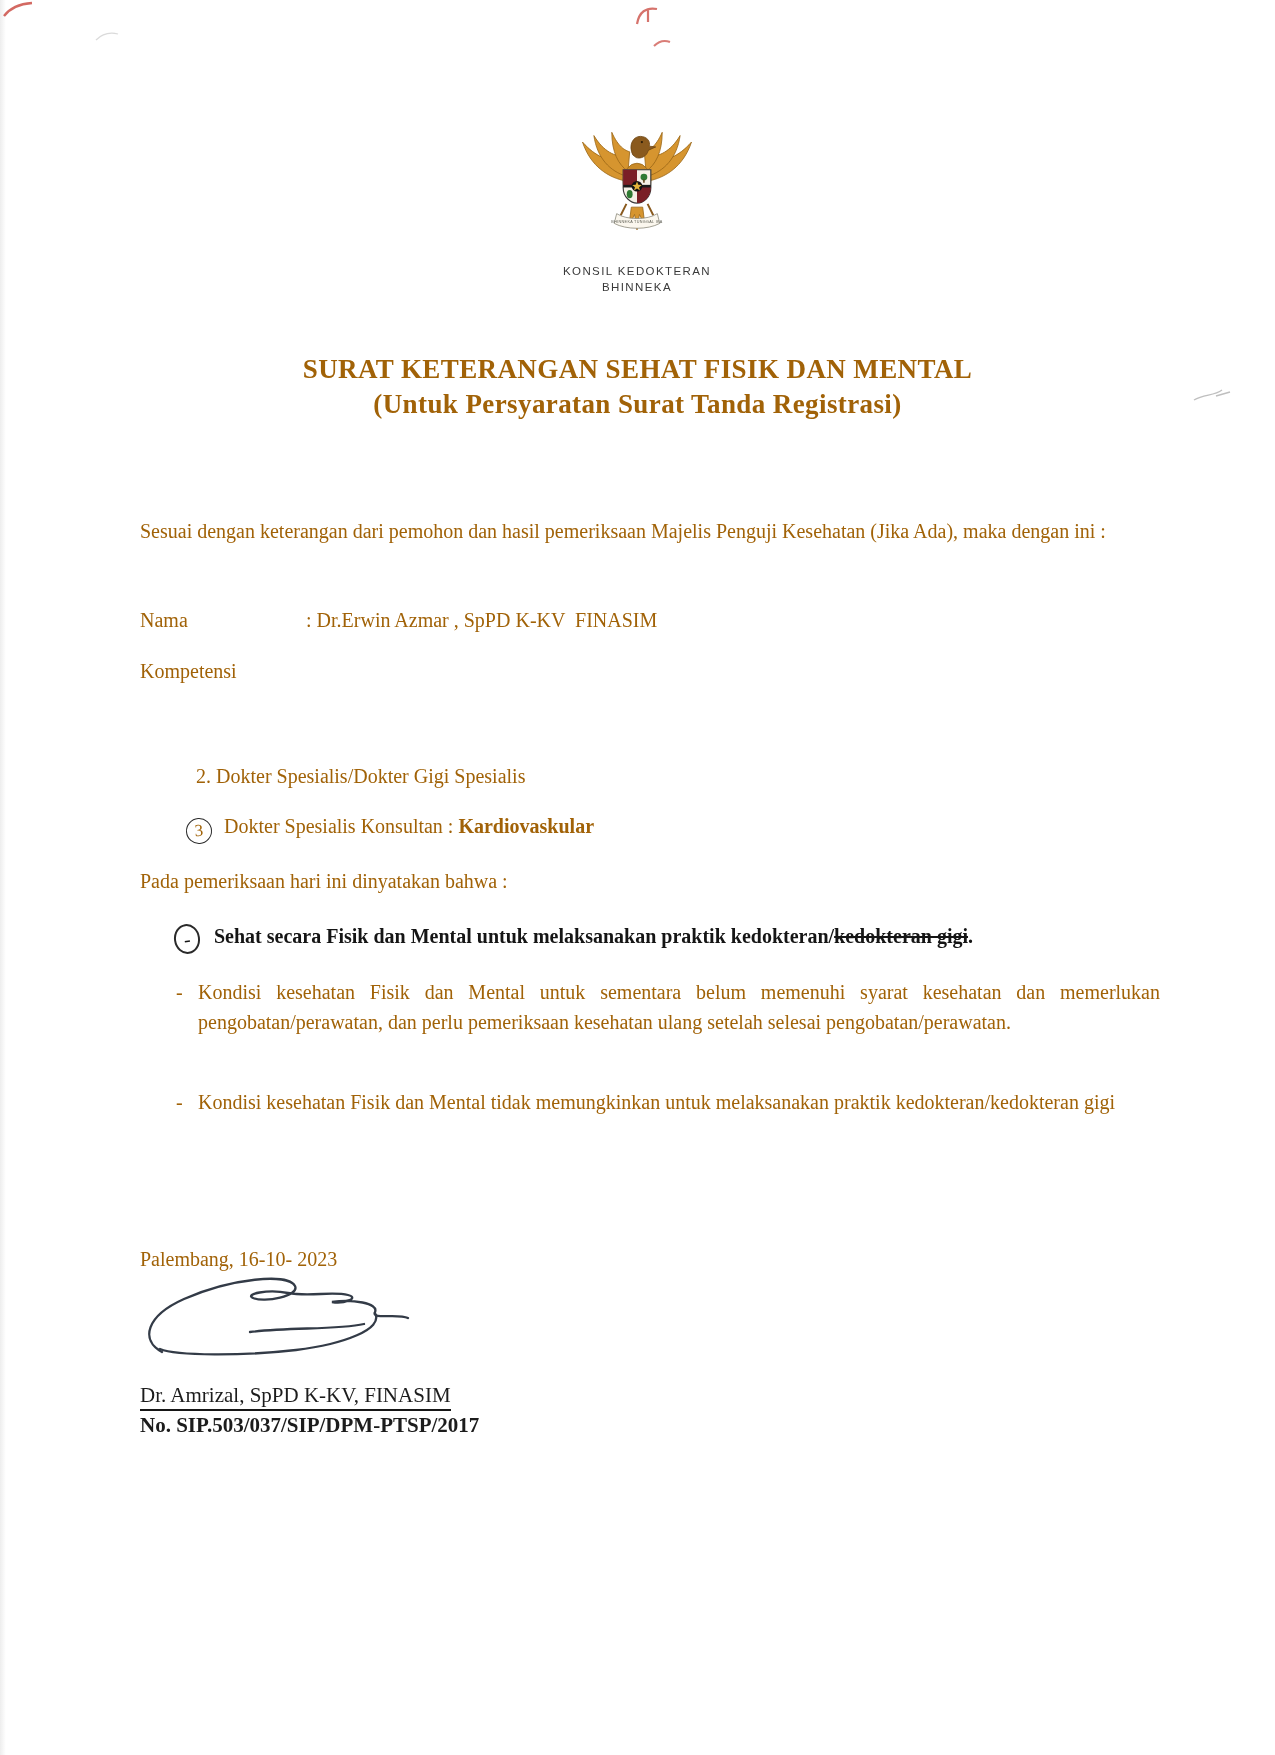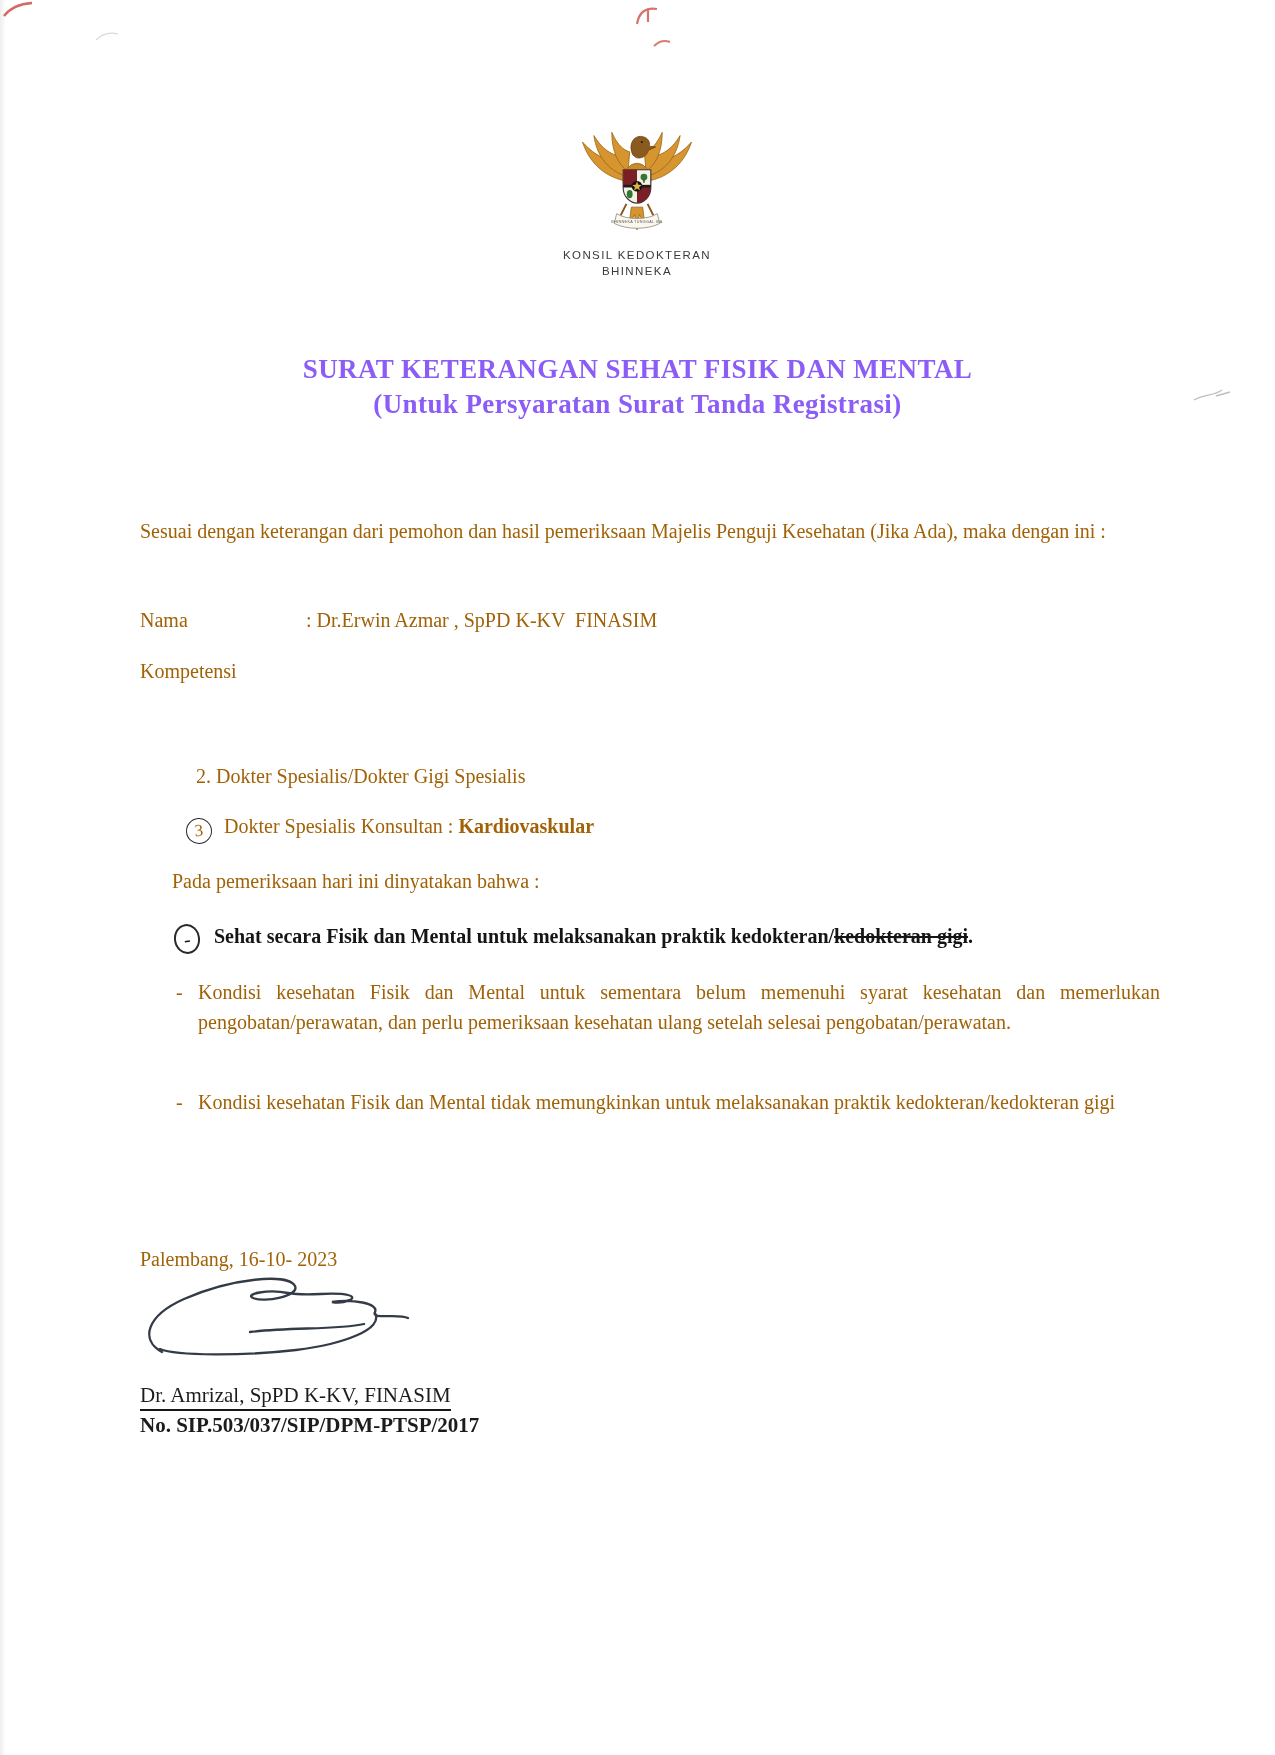--- a/index.html
+++ b/index.html
@@ -14,46 +14,46 @@
   .page{position:absolute;inset:0;}
   
   .page::before{
     content:"";position:absolute;left:0;top:0;bottom:0;width:6px;
     background:linear-gradient(90deg,rgba(0,0,0,0.07),rgba(0,0,0,0));
   }
   .abs{position:absolute;}
 
   
   .emblem-wrap{position:absolute;left:637px;top:128px;transform:translateX(-50%);
-    display:flex;flex-direction:column;align-items:center;}
+    display:flex;flex-direction:column;align-items:center;gap:16px;}
   .emblem-wrap svg.garuda{width:122px;height:116px;display:block;}
   .org-caption{margin-top:4px;text-align:center;
     font-family:"Liberation Sans", sans-serif;
     font-size:11.5px;letter-spacing:1.4px;color:#3a3a3a;line-height:1.35;}
 
   .title-block{position:absolute;left:140px;top:352px;width:995px;text-align:center;
-    font-weight:bold;font-size:27px;letter-spacing:.4px;line-height:1.3;color:#8b5cf6;}
+    font-weight:bold;font-size:27px;letter-spacing:.4px;line-height:1.3;color:#a16207;}
 
   .body-text{font-size:20px;line-height:1.5;color:#a16207;}
 
   .intro{left:140px;top:516px;width:996px;text-align:justify;}
   .name-row{left:140px;top:605px;width:996px;}
   .name-label{display:inline-block;width:166px;}
   .name-value{white-space:pre-wrap;}
   .kompetensi{left:140px;top:656px;}
 
   .k-item{left:196px;width:900px;}
   .k1{top:708px;} .k2{top:761px;}
   .k3{left:186px;top:811px;}
   .circle-num{display:inline-block;width:24px;height:24px;border:1.7px solid #2b2b2b;
     border-radius:50%;text-align:center;line-height:23px;font-size:17px;
     vertical-align:-3px;margin-right:7px;transform:rotate(-4deg);}
   .bold{font-weight:bold;}
 
-  .statement{left:140px;top:866px;margin-left:32px;}
+  .statement{left:140px;top:866px;}
 
   .opt1{left:168px;top:921px;width:990px;font-weight:bold;padding-left:46px;color:#151515;}
   .circle-dash{position:absolute;left:6px;top:3px;width:22px;height:26px;
     border:2.1px solid #2a2a2a;border-radius:50%;transform:rotate(-8deg);
     display:flex;align-items:center;justify-content:center;
     font-size:20px;font-weight:bold;line-height:1;}
   .strike{text-decoration:line-through;text-decoration-thickness:2px;}
 
   .opt-hang{width:962px;text-align:justify;padding-left:22px;}
   .opt-hang .dash{position:absolute;left:0;top:0;}

